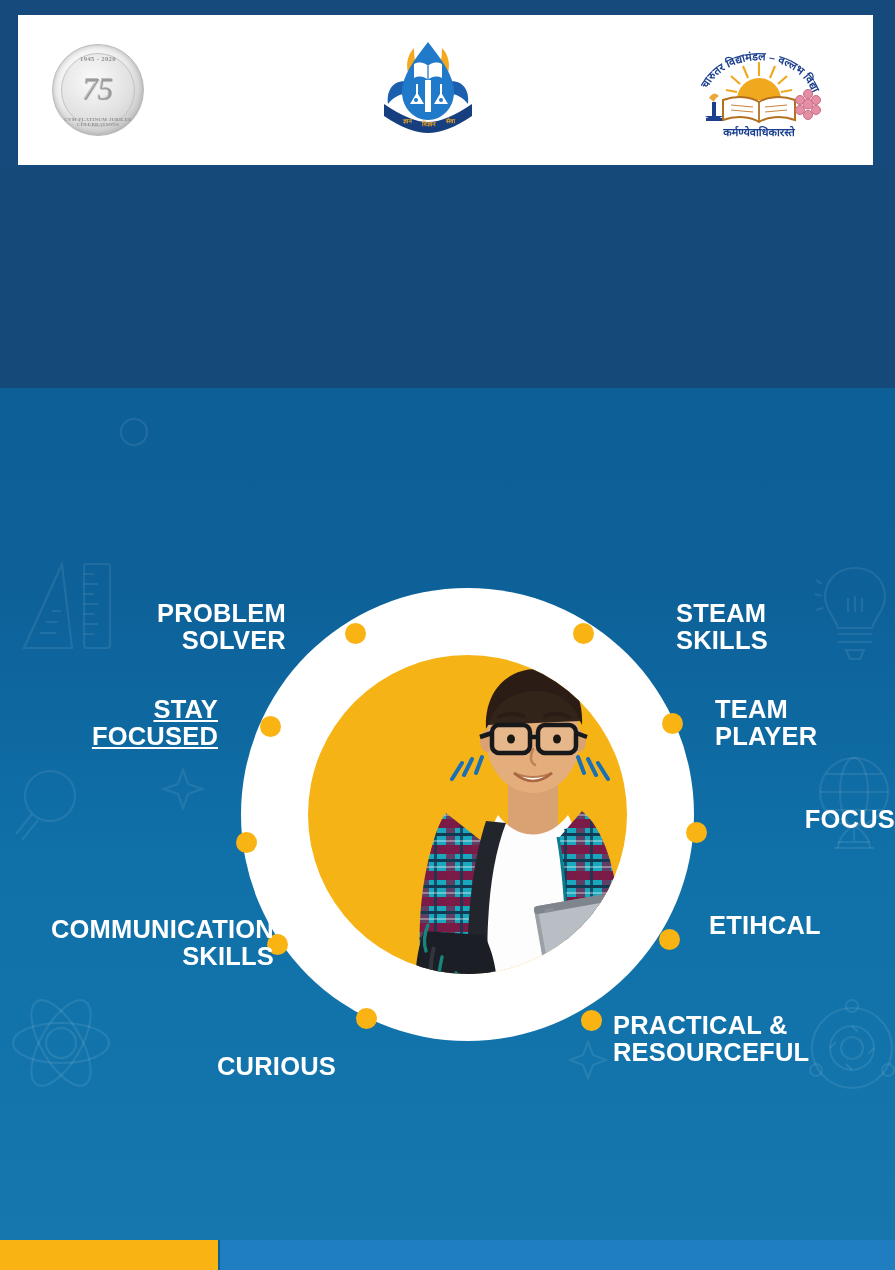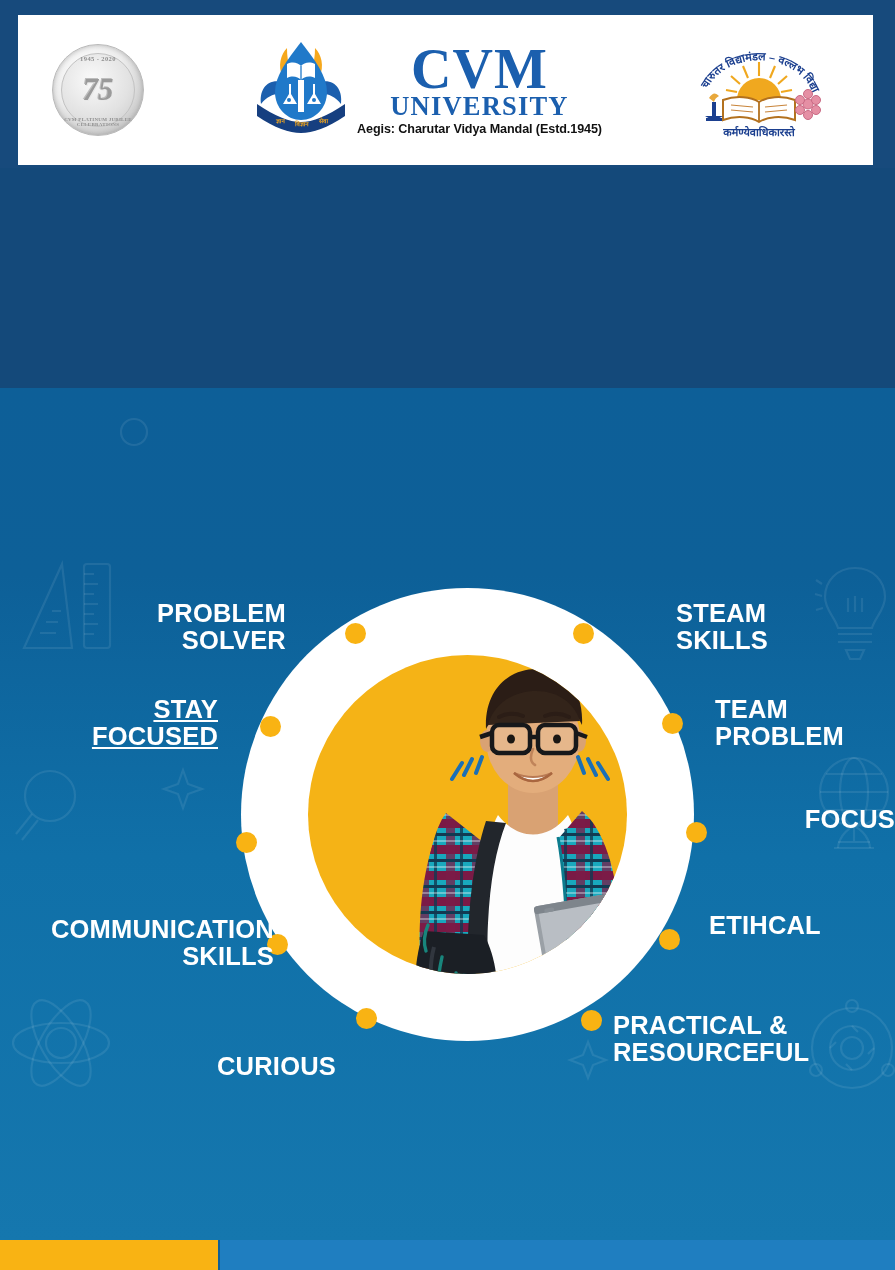--- a/index.html
+++ b/index.html
@@ -65,21 +65,21 @@
     font-weight: bold;
     letter-spacing: .4px;
     color: #8d8d8d;
     font-family: "Liberation Serif", serif;
   }
   .jubilee-seal .seal-num {
     position: absolute; left: 0; right: 0; top: 50%;
     transform: translateY(-52%);
     text-align: center;
     font-size: 31px;
-    font-weight: bold;
+    font-weight: normal;
     font-style: italic;
     color: #9a9a9a;
     font-family: "Liberation Serif", serif;
     text-shadow: 1px 1px 0 #e8e8e8, -1px -1px 0 #bdbdbd;
     line-height: 1;
   }
   .jubilee-seal .seal-arc {
     position: absolute; left: 0; right: 0; bottom: 9px;
     text-align: center;
     font-size: 5px;
@@ -269,25 +269,20 @@
           <path d="M36 46 L36 56 L30 66 L44 66 L38 56 L38 46 Z" fill="#ffffff"></path>
           <path d="M60 46 L60 56 L54 66 L68 66 L62 56 L62 46 Z" fill="#ffffff"></path>
           <circle cx="36" cy="62" r="2" fill="#2079c9"></circle>
           <circle cx="61" cy="62" r="2" fill="#2079c9"></circle>
 
           <path d="M4 66 C22 78 36 84 48 84 C60 84 74 78 92 66 L92 78 C74 90 60 95 48 95 C36 95 22 90 4 78 Z" fill="#163f80"></path>
           <text x="23" y="85" font-size="6" fill="#f6a81c" font-family="Liberation Sans, sans-serif" font-weight="bold">ज्ञान</text>
           <text x="42" y="88" font-size="6" fill="#f6a81c" font-family="Liberation Sans, sans-serif" font-weight="bold">विज्ञान</text>
           <text x="66" y="85" font-size="6" fill="#f6a81c" font-family="Liberation Sans, sans-serif" font-weight="bold">सेवा</text>
         </svg>
-        <div class="cvm-word">
-          <div class="cvm-main">CVM</div>
-          <div class="cvm-sub">UNIVERSITY</div>
-          <div class="cvm-aegis">Aegis: Charutar Vidya Mandal (Estd.1945)</div>
-        </div>
       </div>
 
       <svg class="cvm-logo-right" viewBox="0 0 132 104">
 
         <path id="arcpath" d="M12 56 A56 46 0 0 1 120 56" fill="none"></path>
         <text font-size="11" fill="#1b3f8f" font-family="Liberation Sans, sans-serif" font-weight="bold">
           <textPath href="#arcpath" startOffset="4%">चारुतर विद्यामंडल – वल्लभ विद्यानगर</textPath>
         </text>
 
         <g stroke="#f0a81f" stroke-width="2.1">
@@ -520,21 +515,21 @@
 SOLVER</div>
     <div class="label l" style="left:0px; top:308px; width:210px;text-decoration:underline;">STAY
 FOCUSED</div>
     <div class="label l" style="left:-12px; top:528px; width:278px;">COMMUNICATION
 SKILLS</div>
     <div class="label l" style="left:0px; top:648px; width:328px;margin-top:17px;">CURIOUS</div>
 
     <div class="label r" style="left:676px; top:212px; width:240px;">STEAM
 SKILLS</div>
     <div class="label r" style="left:715px; top:308px; width:180px;">TEAM
-PROBLEM</div>
+PLAYER</div>
     <div class="label r" style="left:730px; top:418px; width:165px;text-align:right;">FOCUS</div>
     <div class="label r" style="left:709px; top:524px; width:186px;">ETIHCAL</div>
     <div class="label r" style="left:613px; top:624px; width:282px;">PRACTICAL &amp;
 RESOURCEFUL</div>
 
   </div>
 
   <div class="bottom-bar">
     <div class="yellow-seg"></div>
     <div class="divider"></div>

